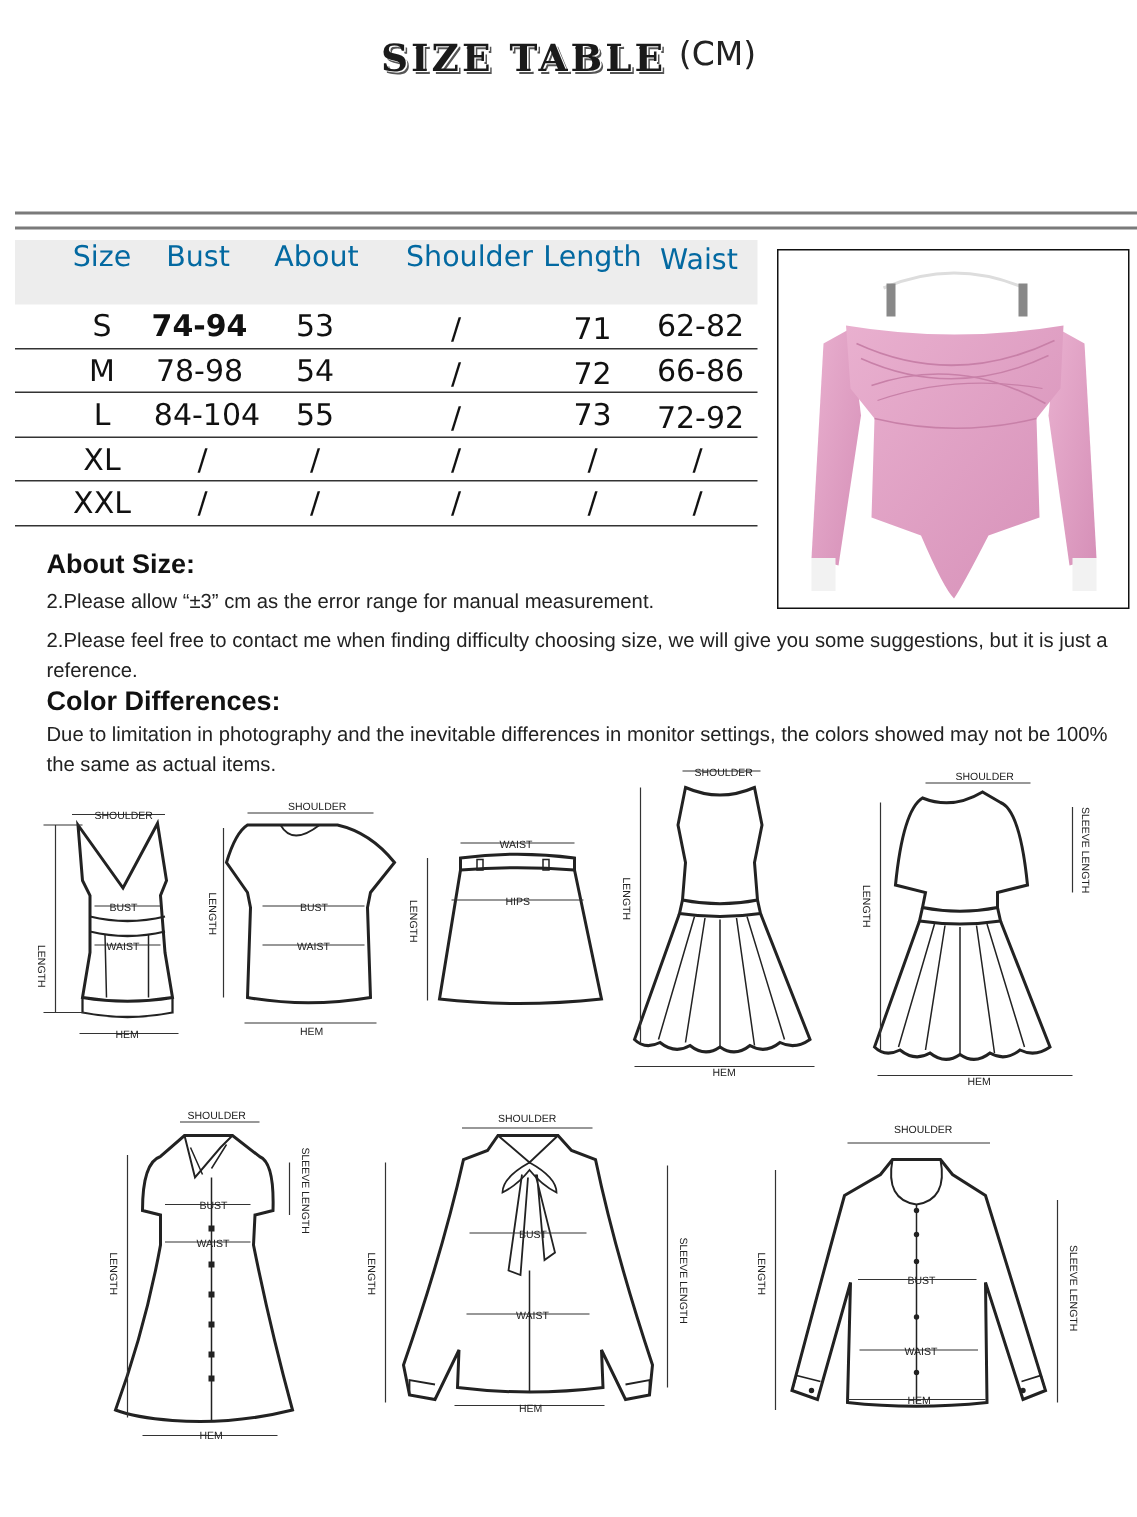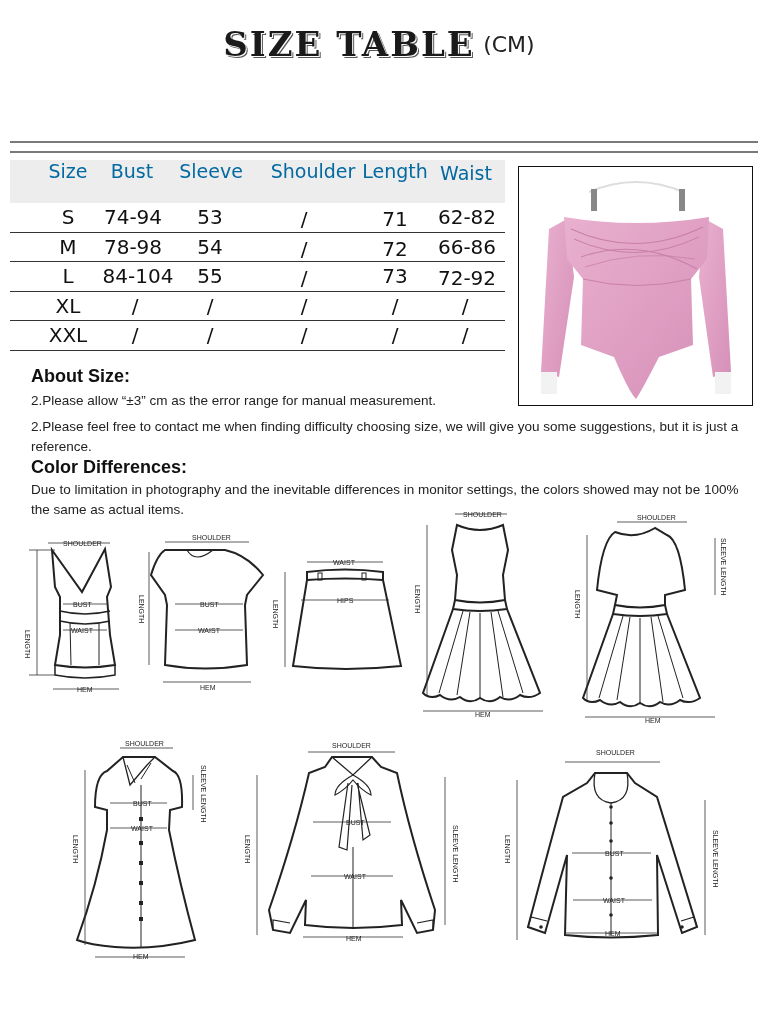--- a/index.html
+++ b/index.html
@@ -1,21 +1,21 @@
 <!DOCTYPE html>
 <html><head>
 <meta charset="utf-8">
 <style>
   * { box-sizing: border-box; margin: 0; padding: 0; }
   html, body { width: 758px; height: 1011px; background: #ffffff; overflow: hidden; }
   body { position: relative; font-family: "Liberation Sans", sans-serif; color: #111; }
 
   .title-wrap { position: absolute; top: 24px; left: 0; width: 758px; text-align: center; }
   .title-main {
-    font-family: "DejaVu Serif", serif; font-weight: bold; font-size: 34px; letter-spacing: 2px;
+    font-family: "DejaVu Serif", serif; font-weight: bold; font-size: 25px; letter-spacing: 2px;
     color: #1a1a1a; text-shadow: 1px 1px 0 #fff, 2px 2px 0 #555;
   }
   .title-unit { font-family: "DejaVu Sans", sans-serif; font-size: 22px; color: #222; margin-left: 4px; vertical-align: 4px; }
 
   .hr { position: absolute; left: 10px; width: 748px; height: 2px; background: #7a7a7a; }
   .hr1 { top: 141px; }
   .hr2 { top: 151px; }
 
   .size-table { position: absolute; left: 10px; top: 160px; width: 495px; }
   .thead { position: relative; height: 43px; background: #ededed; }
@@ -41,29 +41,29 @@
   <span class="title-unit">(CM)</span>
 </div>
 
 <div class="hr hr1"></div>
 <div class="hr hr2"></div>
 
 <div class="size-table">
   <div class="thead">
     <span class="th" style="left:28px;width:60px;">Size</span>
     <span class="th" style="left:92px;width:60px;">Bust</span>
-    <span class="th" style="left:166px;width:70px;">Sleeve</span>
+    <span class="th" style="left:166px;width:70px;">About</span>
     <span class="th" style="left:248px;width:110px;">Shoulder</span>
     <span class="th" style="left:350px;width:70px;">Length</span>
     <span class="th" style="left:424px;width:64px;top:2px;">Waist</span>
   </div>
 
   <div class="trow" style="margin-top:0;">
     <span class="td" style="left:28px;width:60px;">S</span>
-    <span class="td" style="left:88px;width:70px;">74-94</span>
+    <span class="td" style="left:88px;width:70px;font-weight:bold;">74-94</span>
     <span class="td" style="left:170px;width:60px;">53</span>
     <span class="td" style="left:264px;width:60px;top:4px;">/</span>
     <span class="td" style="left:355px;width:60px;top:4px;">71</span>
     <span class="td" style="left:422px;width:70px;">62-82</span>
   </div>
   <div class="trow">
     <span class="td" style="left:28px;width:60px;">M</span>
     <span class="td" style="left:88px;width:70px;">78-98</span>
     <span class="td" style="left:170px;width:60px;">54</span>
     <span class="td" style="left:264px;width:60px;top:4px;">/</span>

